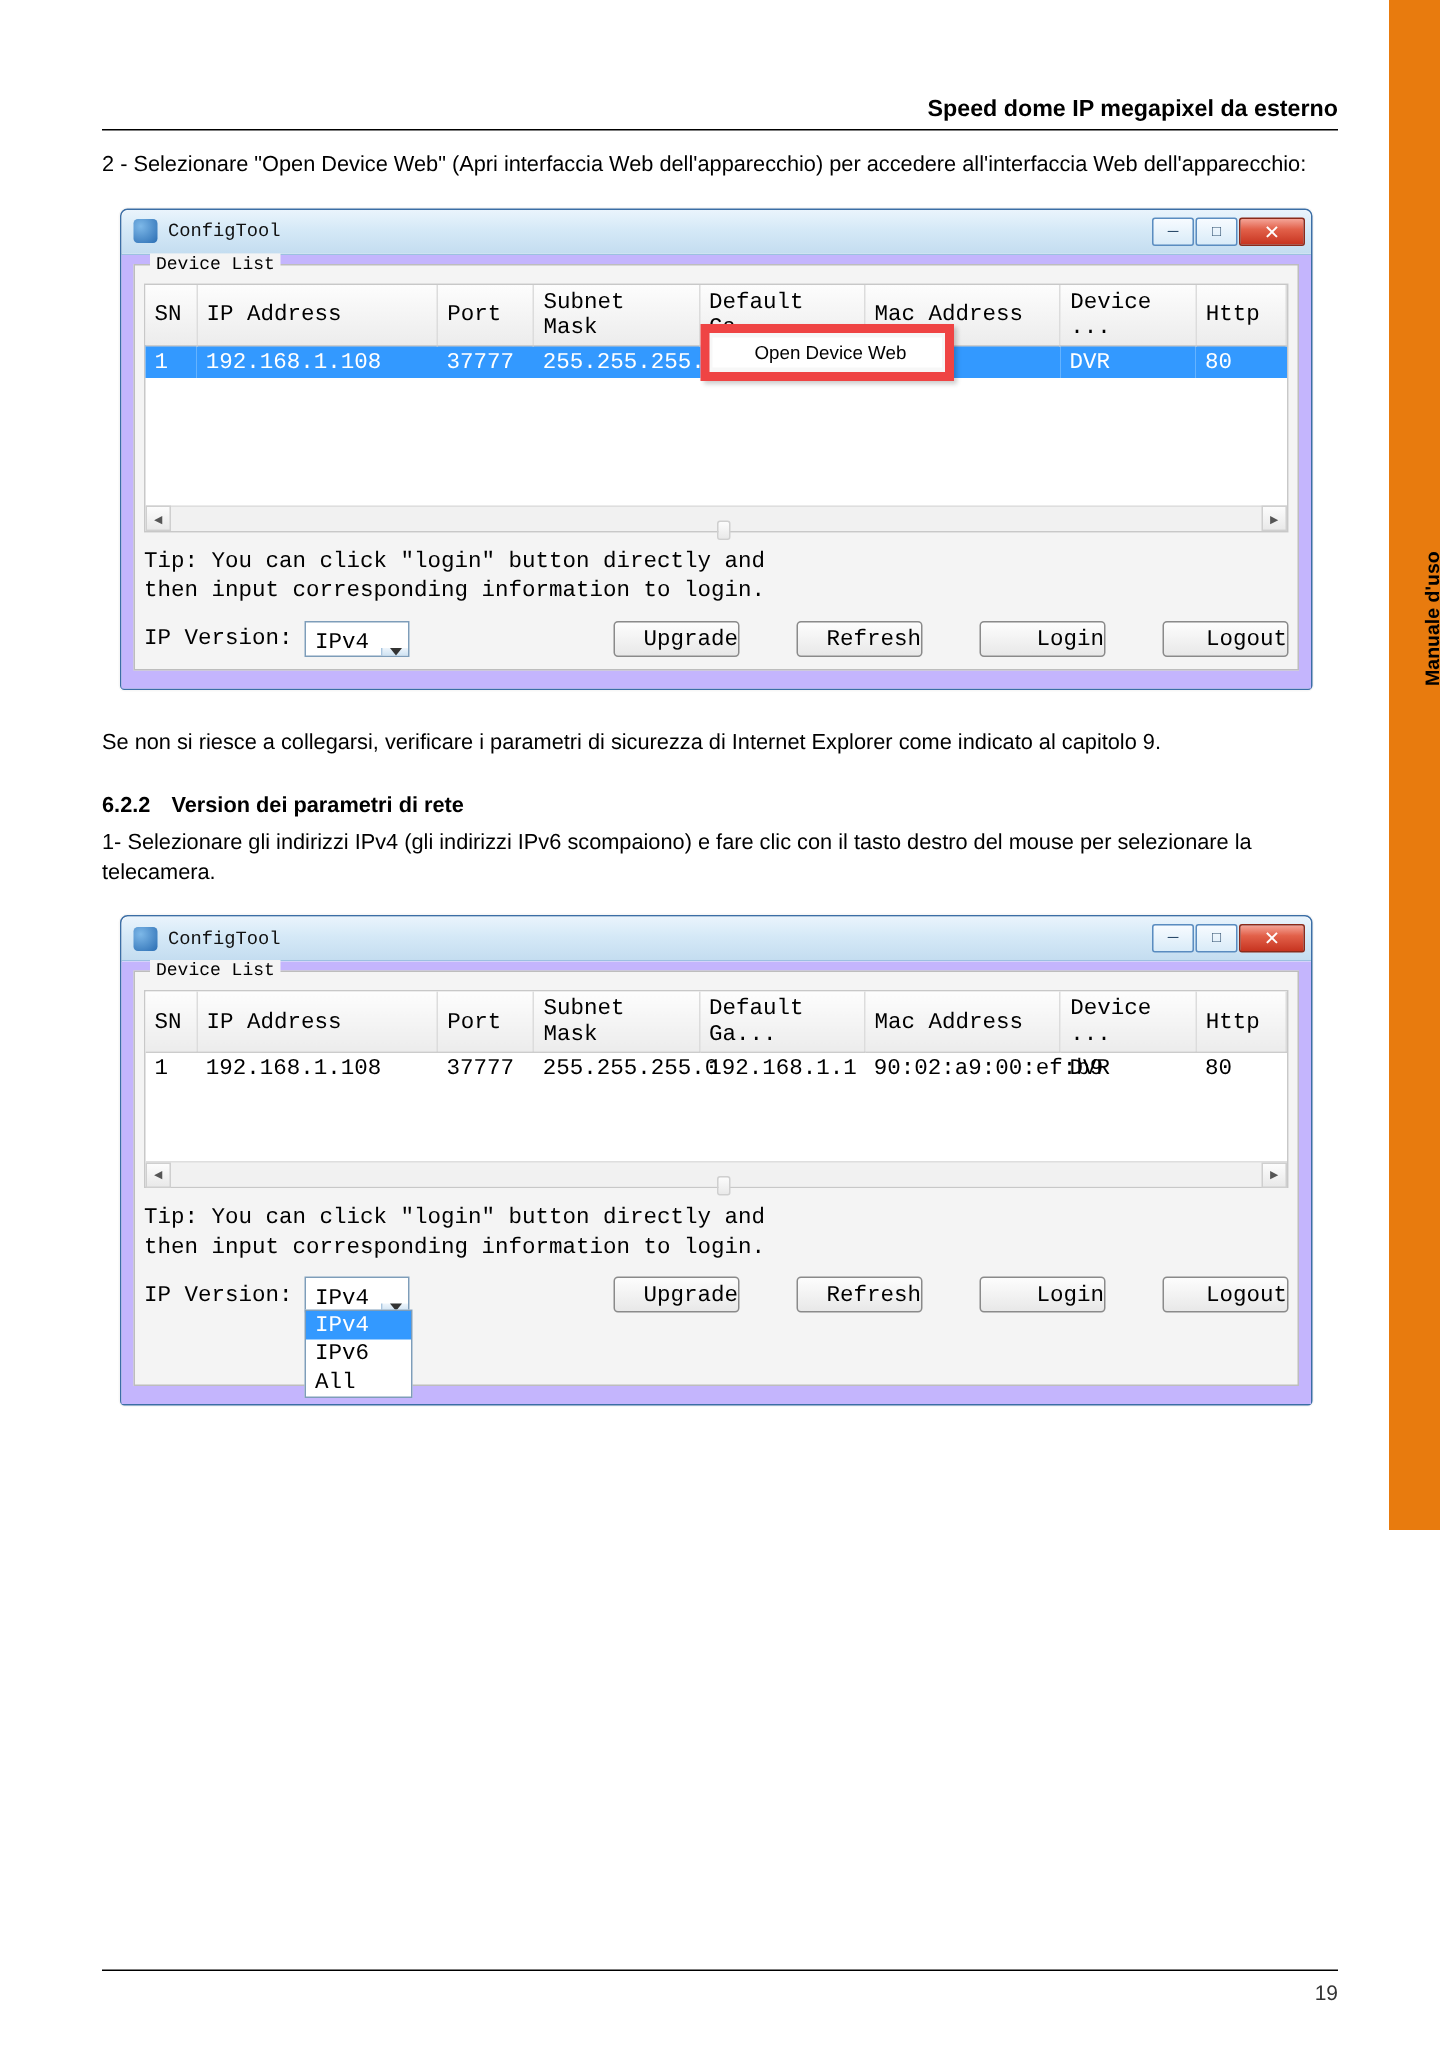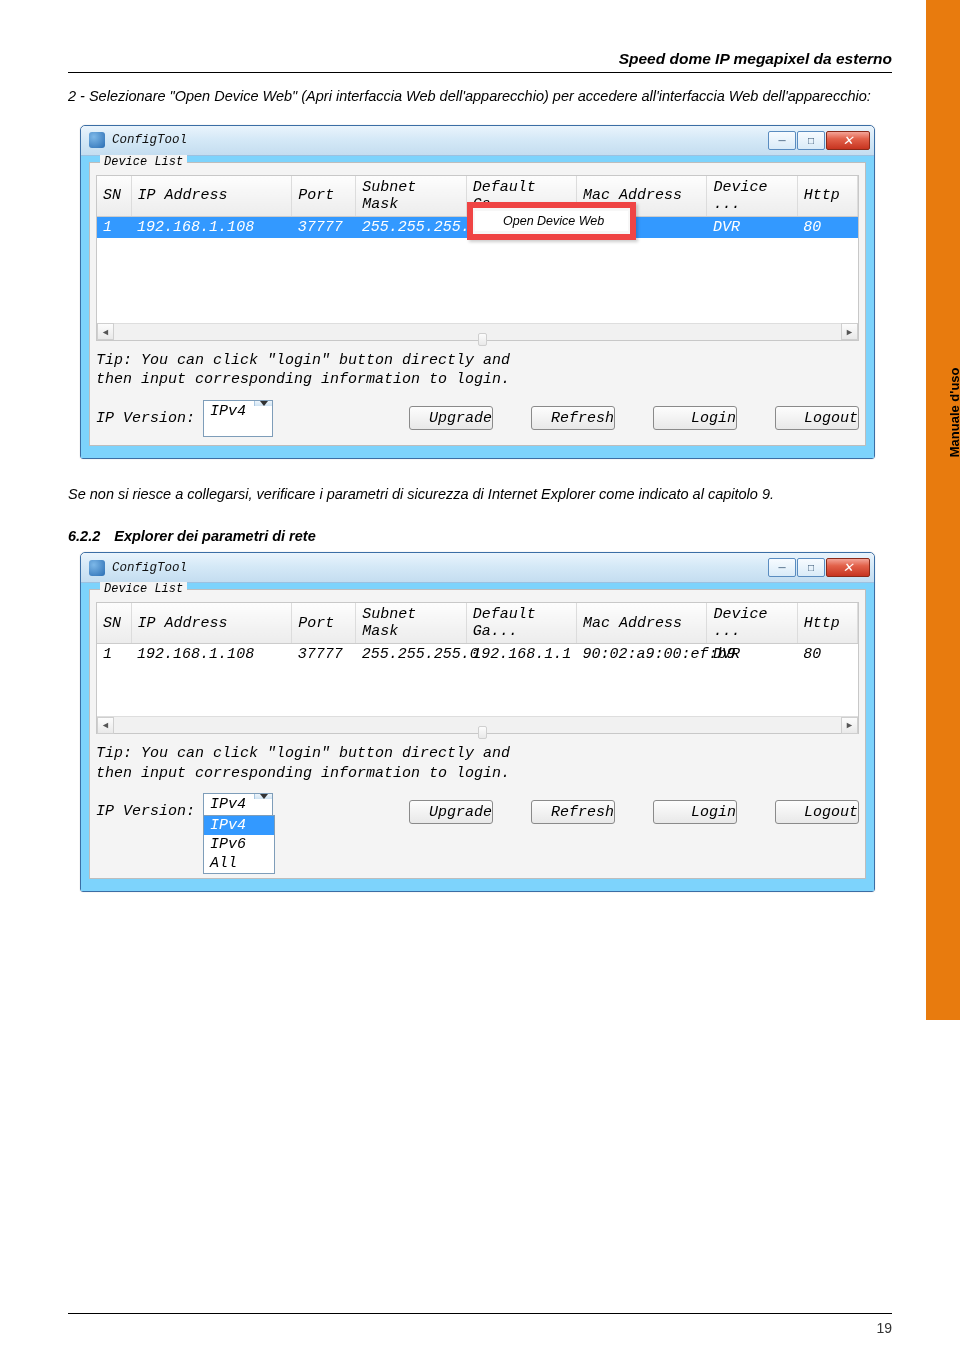--- a/index.html
+++ b/index.html
@@ -24,22 +24,21 @@
     right: 5px;
     top: 360px;
     transform: rotate(-90deg);
     transform-origin: right center;
     font-weight: bold;
     font-size: 13px;
     white-space: nowrap;
     color: #000;
   }
   .page {
-    padding: 50px 68px 30px 68px;
-    font-style: italic;
+    padding: 64px 68px 30px 68px;
   }
   .header-title {
     text-align: right;
     font-weight: bold;
     font-size: 15.5px;
     margin-bottom: 4px;
   }
   .hr-top {
     border: none;
     border-top: 1.5px solid #000;
@@ -92,21 +91,21 @@
     background: linear-gradient(#f7fbff,#d9ebf8);
     display: flex; align-items: center; justify-content: center;
     font-size: 10px; color: #2a4a6a;
   }
   .win-btn.close {
     width: 44px;
     background: linear-gradient(#f4a497,#e2614a 40%,#c73420);
     border-color: #8a2a1a; color: #fff; font-size: 13px;
     border-radius: 2px;
   }
-  .win-inner { padding: 6px 8px 12px 8px; background: #7dd3fc; }
+  .win-inner { padding: 6px 8px 12px 8px; background: #c4b5fd; }
   .fieldset {
     border: 1px solid #bdbdbd;
     background: #f4f4f4;
     padding: 6px 6px 8px 6px;
     position: relative;
   }
   .legend {
     position: absolute;
     top: -8px; left: 10px;
     background: #f4f4f4;
@@ -175,23 +174,23 @@
 
   .tip { margin-top: 10px; line-height: 1.3; }
 
   .controls-row {
     display: flex;
     align-items: center;
     margin-top: 10px;
     gap: 8px;
   }
   .combo {
-    display: inline-flex; align-items: flex-start;
+    display: inline-flex; align-items: flex-end;
     border: 1px solid #7e9db9; background: #fff;
-    height: 37px;
+    height: 24px;
   }
   .combo .val { padding: 2px 8px 0 6px; min-width: 44px; }
   .combo .btn {
     width: 18px; background: linear-gradient(#eef5fb,#cfe3f3);
     border-left: 1px solid #a9c6e0;
     display:flex;align-items:center;justify-content:center;
   }
   .tri-down {
     width:0;height:0;border-left:4px solid transparent;border-right:4px solid transparent;border-top:5px solid #333;
   }
@@ -338,23 +337,24 @@
           <div style="width:22px"></div>
           <div class="button">Logout</div>
         </div>
       </div>
     </div>
   </div>
 
   <p class="body-text">Se non si riesce a collegarsi, verificare i parametri di sicurezza di Internet Explorer come indicato al capitolo 9.</p>
 
   <p class="section-heading">
-    <span class="num">6.2.2</span><span>Explorer dei parametri di rete</span>
+    <span class="num">6.2.2</span><span>Version dei parametri di rete</span>
   </p>
 
+  <p class="body-text" style="margin-top:4px;">1- Selezionare gli indirizzi IPv4 (gli indirizzi IPv6 scompaiono) e fare clic con il tasto destro del mouse per selezionare la telecamera.</p>
 
   <div class="win">
     <div class="titlebar">
       <div class="title-icon"></div>
       <div class="title-text mono">ConfigTool</div>
       <div class="win-btns">
         <div class="win-btn">─</div>
         <div class="win-btn">□</div>
         <div class="win-btn close">✕</div>
       </div>

